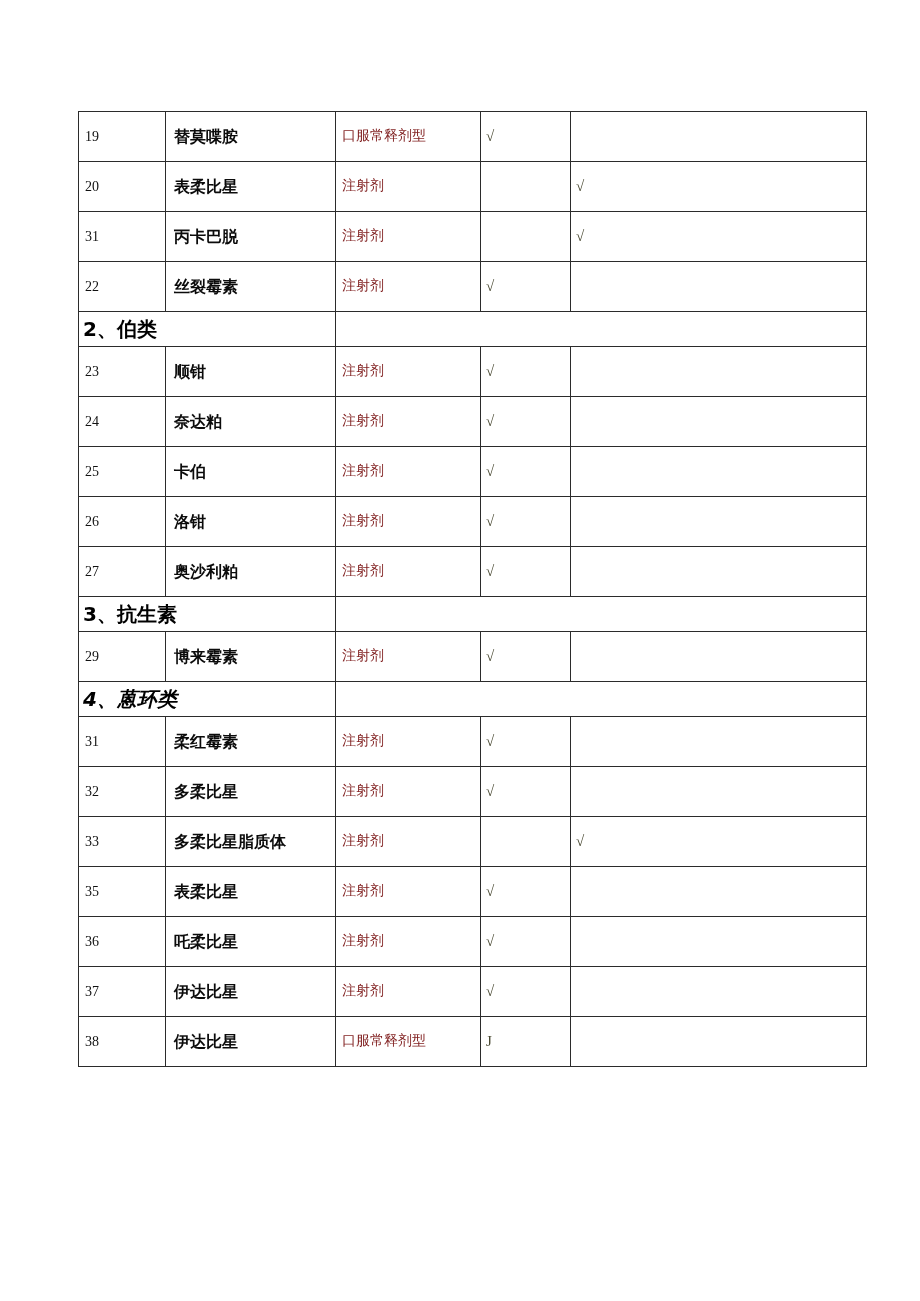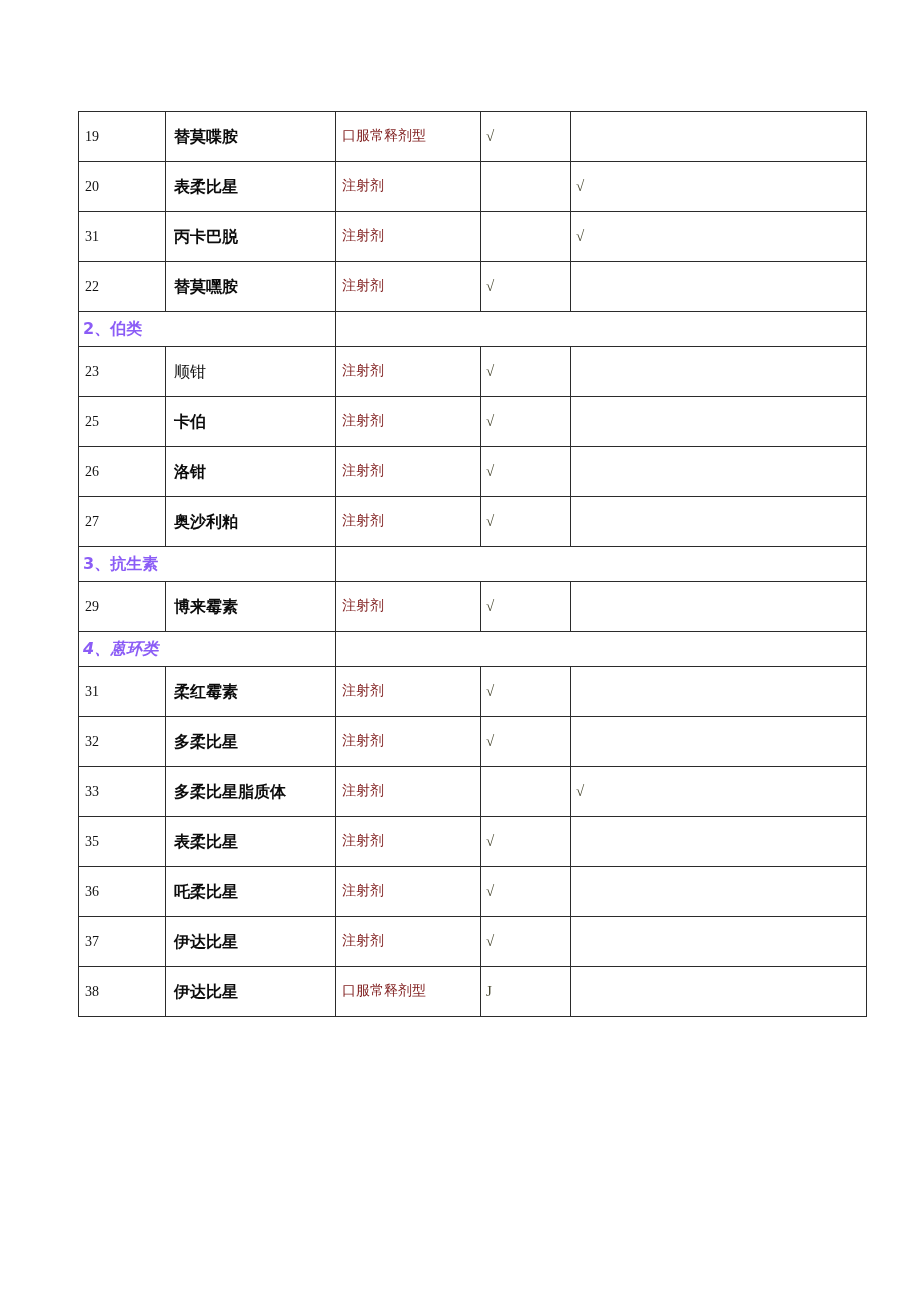--- a/index.html
+++ b/index.html
@@ -61,21 +61,21 @@
 
   .cell-name {
     font-family: "DejaVu Sans", "Liberation Sans", sans-serif;
     font-size: 16px;
     color: #0b0b0b;
     padding-left: 8px;
     line-height: 49px;
     white-space: nowrap;
     font-weight: bold;
   }
-  .cell-name.bold { font-weight: normal; }
+  .cell-name.bold { font-weight: bold; }
 
   .cell-form {
     font-family: Liberation Mono, monospace;
     font-size: 14px;
     color: #7f1d1d;
     padding-left: 6px;
     line-height: 49px;
     white-space: nowrap;
     text-align: center;
   }
@@ -92,23 +92,23 @@
   .fill-green  { background: #d2eb0b; }
   .fill-orange { background: #fadcae; }
   .fill-none   { background: #ffffff; }
 
   .section-row td {
     height: 34px;
     border: 1px solid #2b2b2b;
   }
   .section-label {
     font-family: "DejaVu Sans", "Liberation Sans", sans-serif;
-    font-size: 16px;
+    font-size: 20px;
     font-weight: bold;
-    color: #8b5cf6;
+    color: #000000;
     padding-left: 4px;
     line-height: 34px;
     white-space: nowrap;
   }
   .section-label.italic {
     font-style: italic;
   }
   .section-blank { background: #ffffff; }
 </style>
 </head>
@@ -153,21 +153,21 @@
           <td class="row-cell"><span class="cell-form">注射剂</span></td>
           <td class="row-cell fill-none">
             <span class="mark"></span>
           </td>
           <td class="row-cell fill-orange">
             <span class="mark">√</span>
           </td>
         </tr>
         <tr>
           <td class="row-cell"><span class="cell-no">22</span></td>
-          <td class="row-cell"><span class="cell-name">替莫嘿胺</span></td>
+          <td class="row-cell"><span class="cell-name">丝裂霉素</span></td>
           <td class="row-cell"><span class="cell-form">注射剂</span></td>
           <td class="row-cell fill-green">
             <span class="mark">√</span>
           </td>
           <td class="row-cell fill-none">
             <span class="mark"></span>
           </td>
         </tr>
         <tr class="section-row">
           <td colspan="2"><span class="section-label">2、伯类</span></td>
@@ -178,20 +178,31 @@
           <td class="row-cell"><span class="cell-name bold">顺钳</span></td>
           <td class="row-cell"><span class="cell-form">注射剂</span></td>
           <td class="row-cell fill-green">
             <span class="mark">√</span>
           </td>
           <td class="row-cell fill-none">
             <span class="mark"></span>
           </td>
         </tr>
         <tr>
+          <td class="row-cell"><span class="cell-no">24</span></td>
+          <td class="row-cell"><span class="cell-name">奈达粕</span></td>
+          <td class="row-cell"><span class="cell-form">注射剂</span></td>
+          <td class="row-cell fill-green">
+            <span class="mark">√</span>
+          </td>
+          <td class="row-cell fill-none">
+            <span class="mark"></span>
+          </td>
+        </tr>
+        <tr>
           <td class="row-cell"><span class="cell-no">25</span></td>
           <td class="row-cell"><span class="cell-name">卡伯</span></td>
           <td class="row-cell"><span class="cell-form">注射剂</span></td>
           <td class="row-cell fill-green">
             <span class="mark">√</span>
           </td>
           <td class="row-cell fill-none">
             <span class="mark"></span>
           </td>
         </tr>

